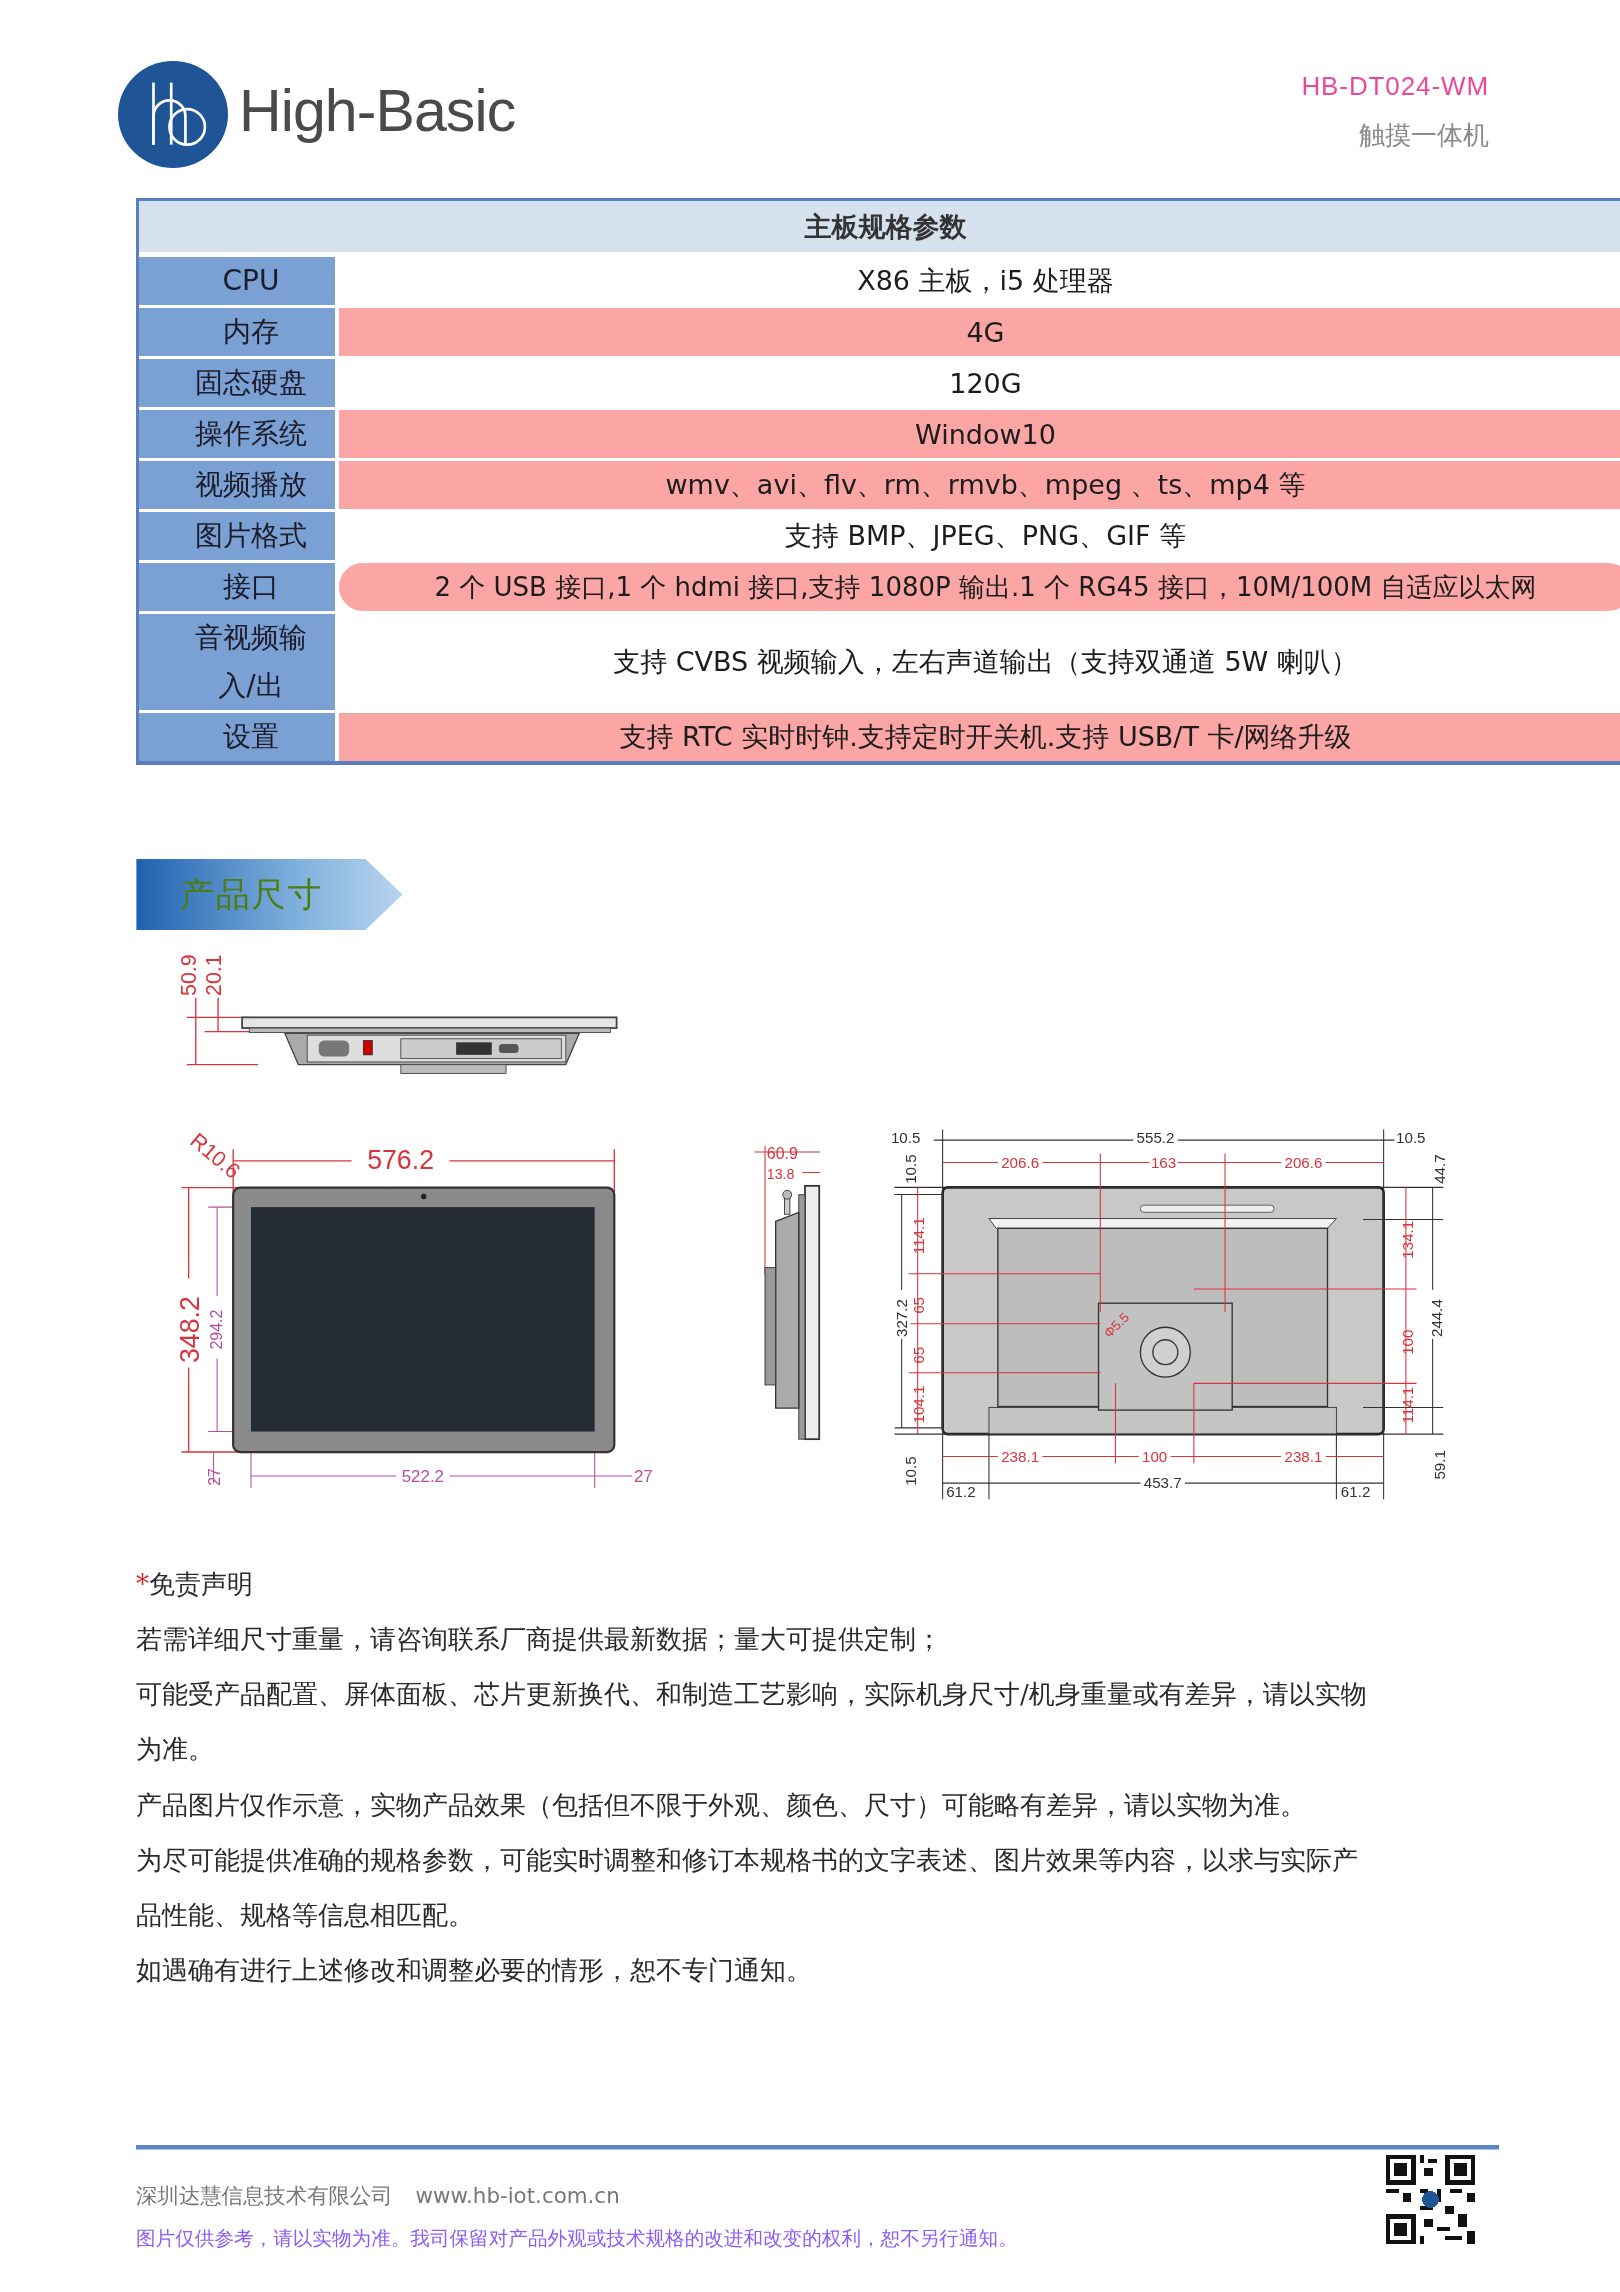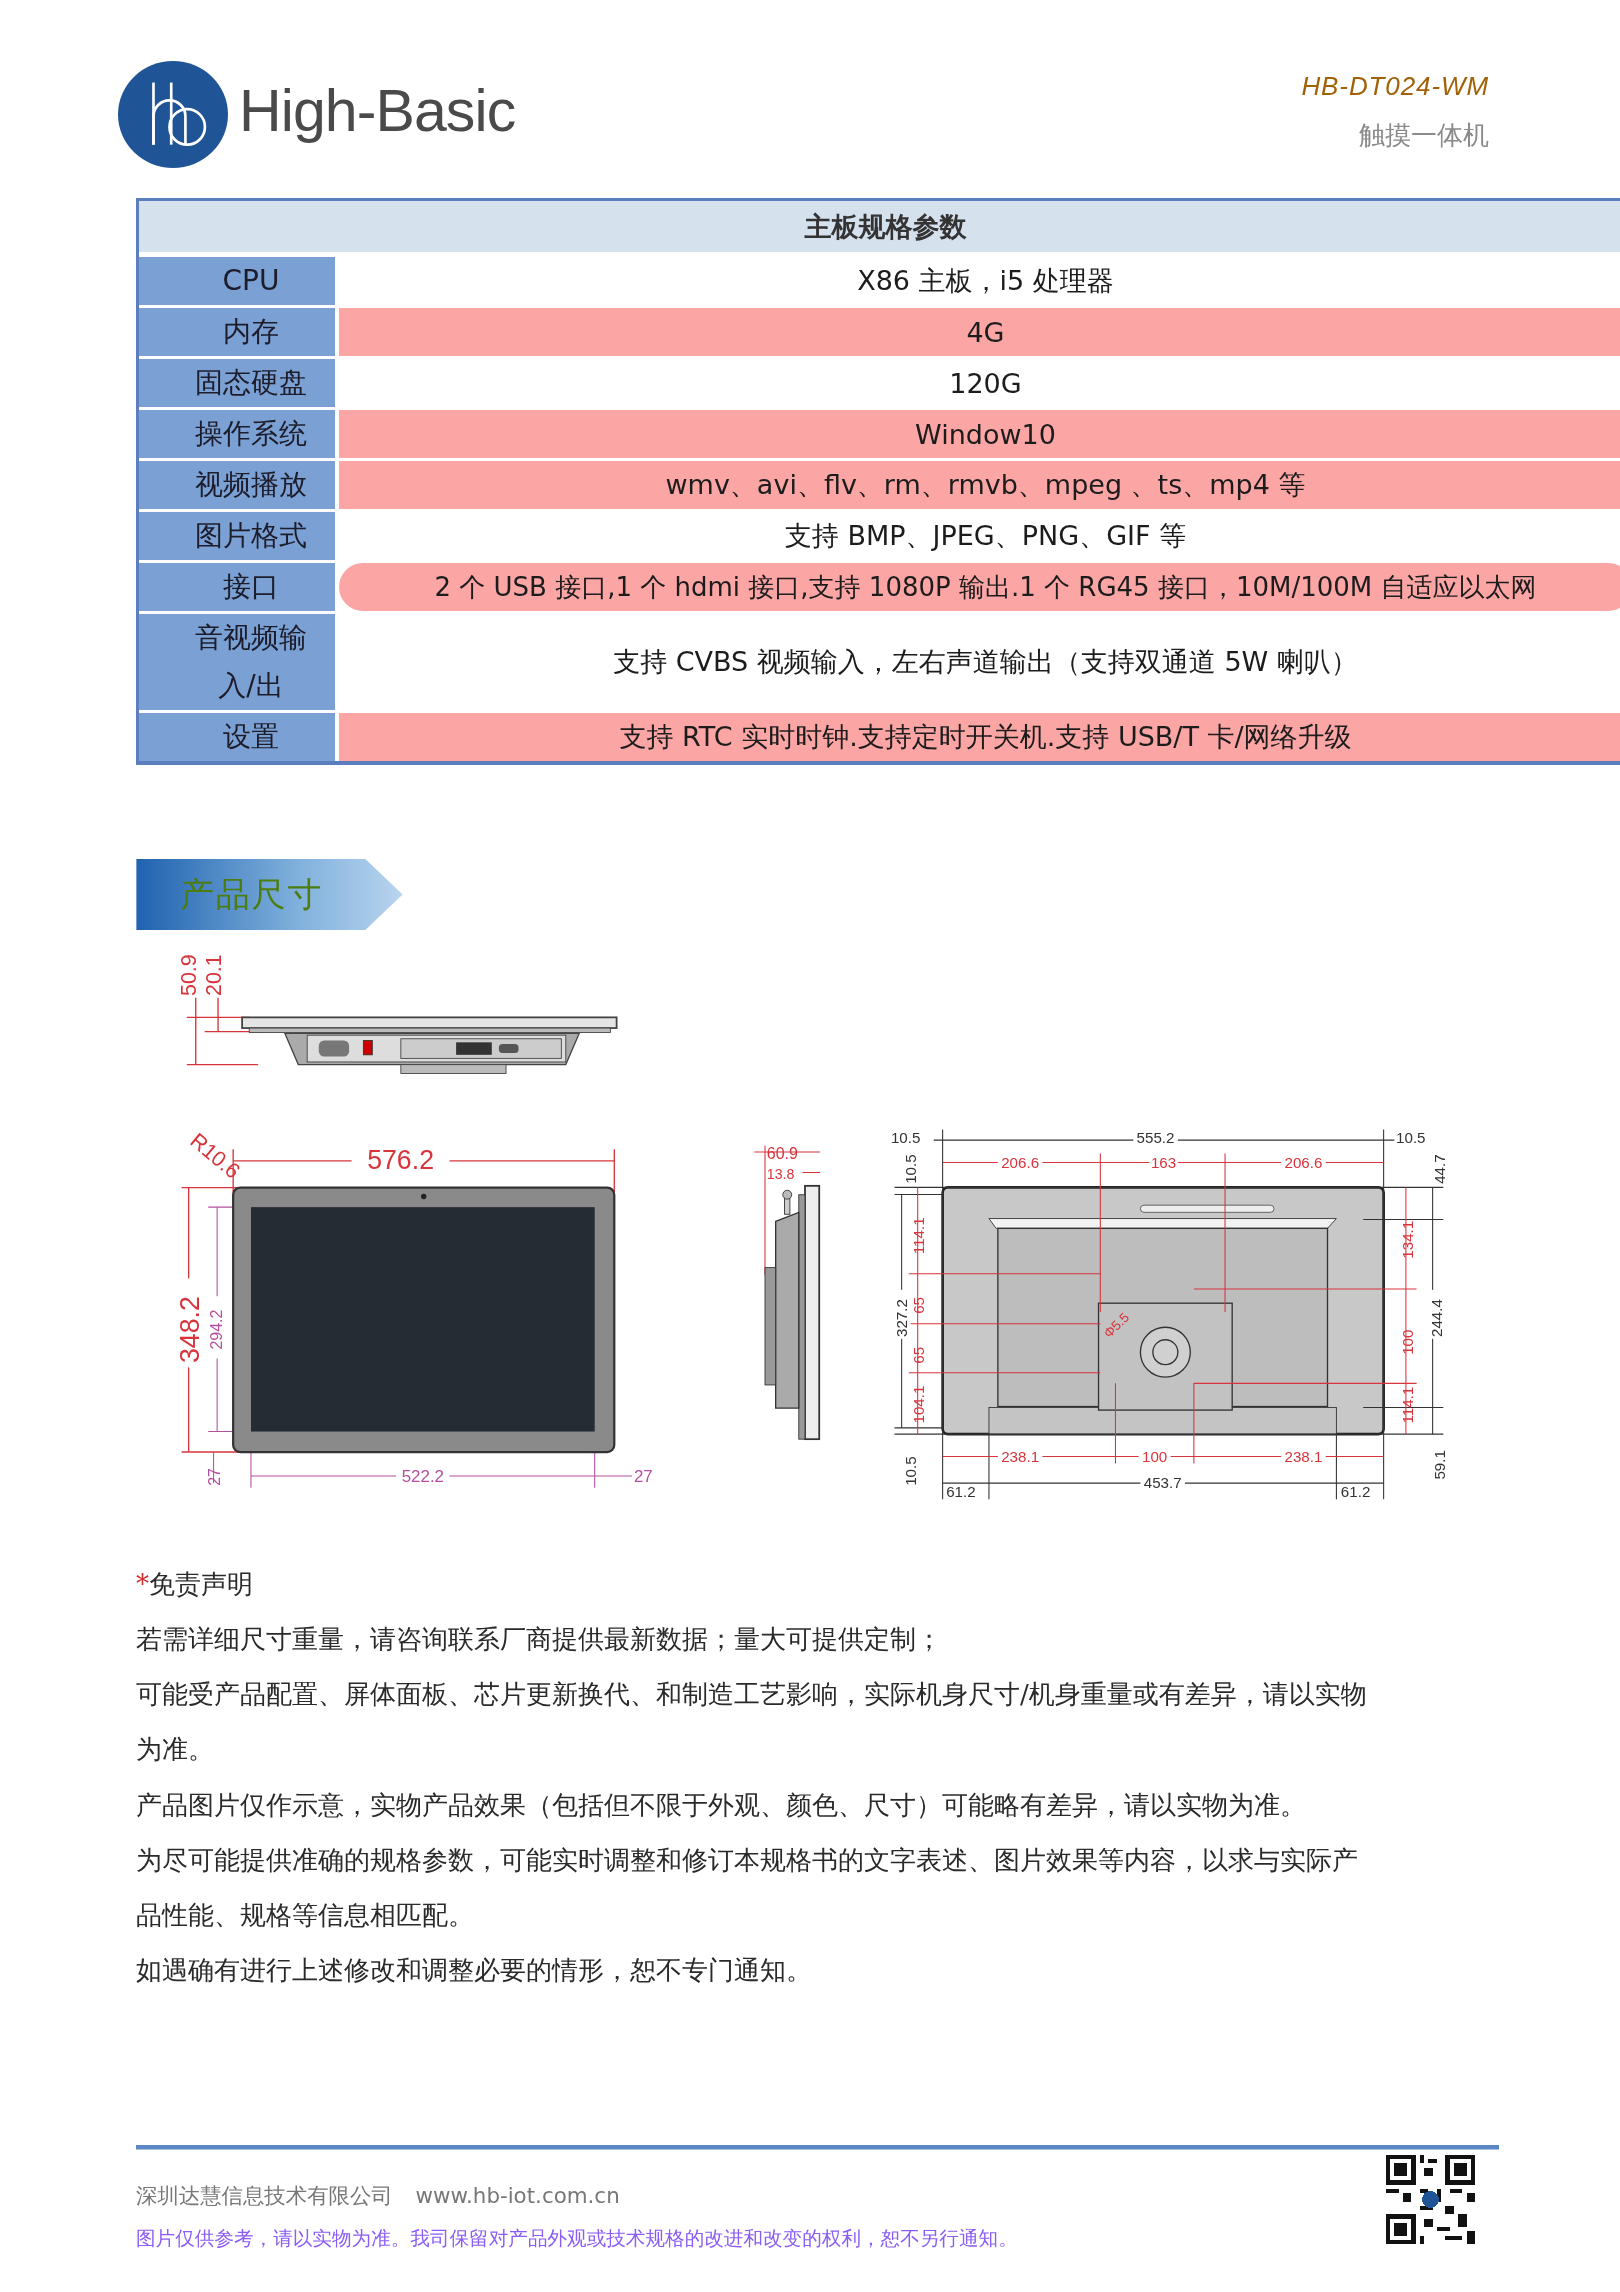--- a/index.html
+++ b/index.html
@@ -1,21 +1,21 @@
 <!DOCTYPE html>
 <html style="font-size:14.3px"><head>
 <meta charset="utf-8">
 <style>
   html,body{margin:0;padding:0;background:#fff;}
   body{width:1621px;height:2293px;position:relative;overflow:hidden;font-family:"DejaVu Sans","Liberation Sans",sans-serif;color:#222;}
   .abs{position:absolute;}
   
   .logo-circle{left:118px;top:61px;width:110px;height:107px;border-radius:50%;background:#1f5597;}
   .brand{left:239px;top:77px;font-family:"Liberation Sans",sans-serif;font-size:59px;color:#4a4a4a;letter-spacing:-0.9px;}
-  .model{right:132px;top:71px;font-family:"Liberation Sans",sans-serif;font-size:26px;color:#a16207;text-align:right;letter-spacing:0.9px;font-style:italic;}
+  .model{right:132px;top:71px;font-family:"Liberation Sans",sans-serif;font-size:26px;color:#ec4899;text-align:right;letter-spacing:0.9px;}
   .subtitle{right:132px;top:118px;font-size:26px;color:#8a8a8a;text-align:right;}
   
   .spec{left:136px;top:198px;width:1499px;border:3.6px solid #5b7fbe;border-top-width:3.6px;border-bottom-width:4.5px;box-sizing:border-box;background:#fff;}
   .spec-title{height:51px;background:#d6e1ee;display:flex;align-items:center;justify-content:center;font-size:27px;font-weight:bold;color:#333;border-bottom:2.7px solid #fff;}
   .row{display:flex;border-top:3.6px solid #fff;}
   .row .k{width:168px;background:#7aa0d4;display:flex;align-items:center;justify-content:center;font-size:28px;color:#1c1c2a;text-align:center;line-height:50px;border-right:4.5px solid #fff;padding-left:28px;}
   .row .v{flex:1;display:flex;align-items:center;justify-content:center;font-size:27px;color:#1c1c1c;}
   .row.alt .v{background:#fca5a5;}
   .row.plain .v{background:#fff;}
   .r-h{height:48px;}

